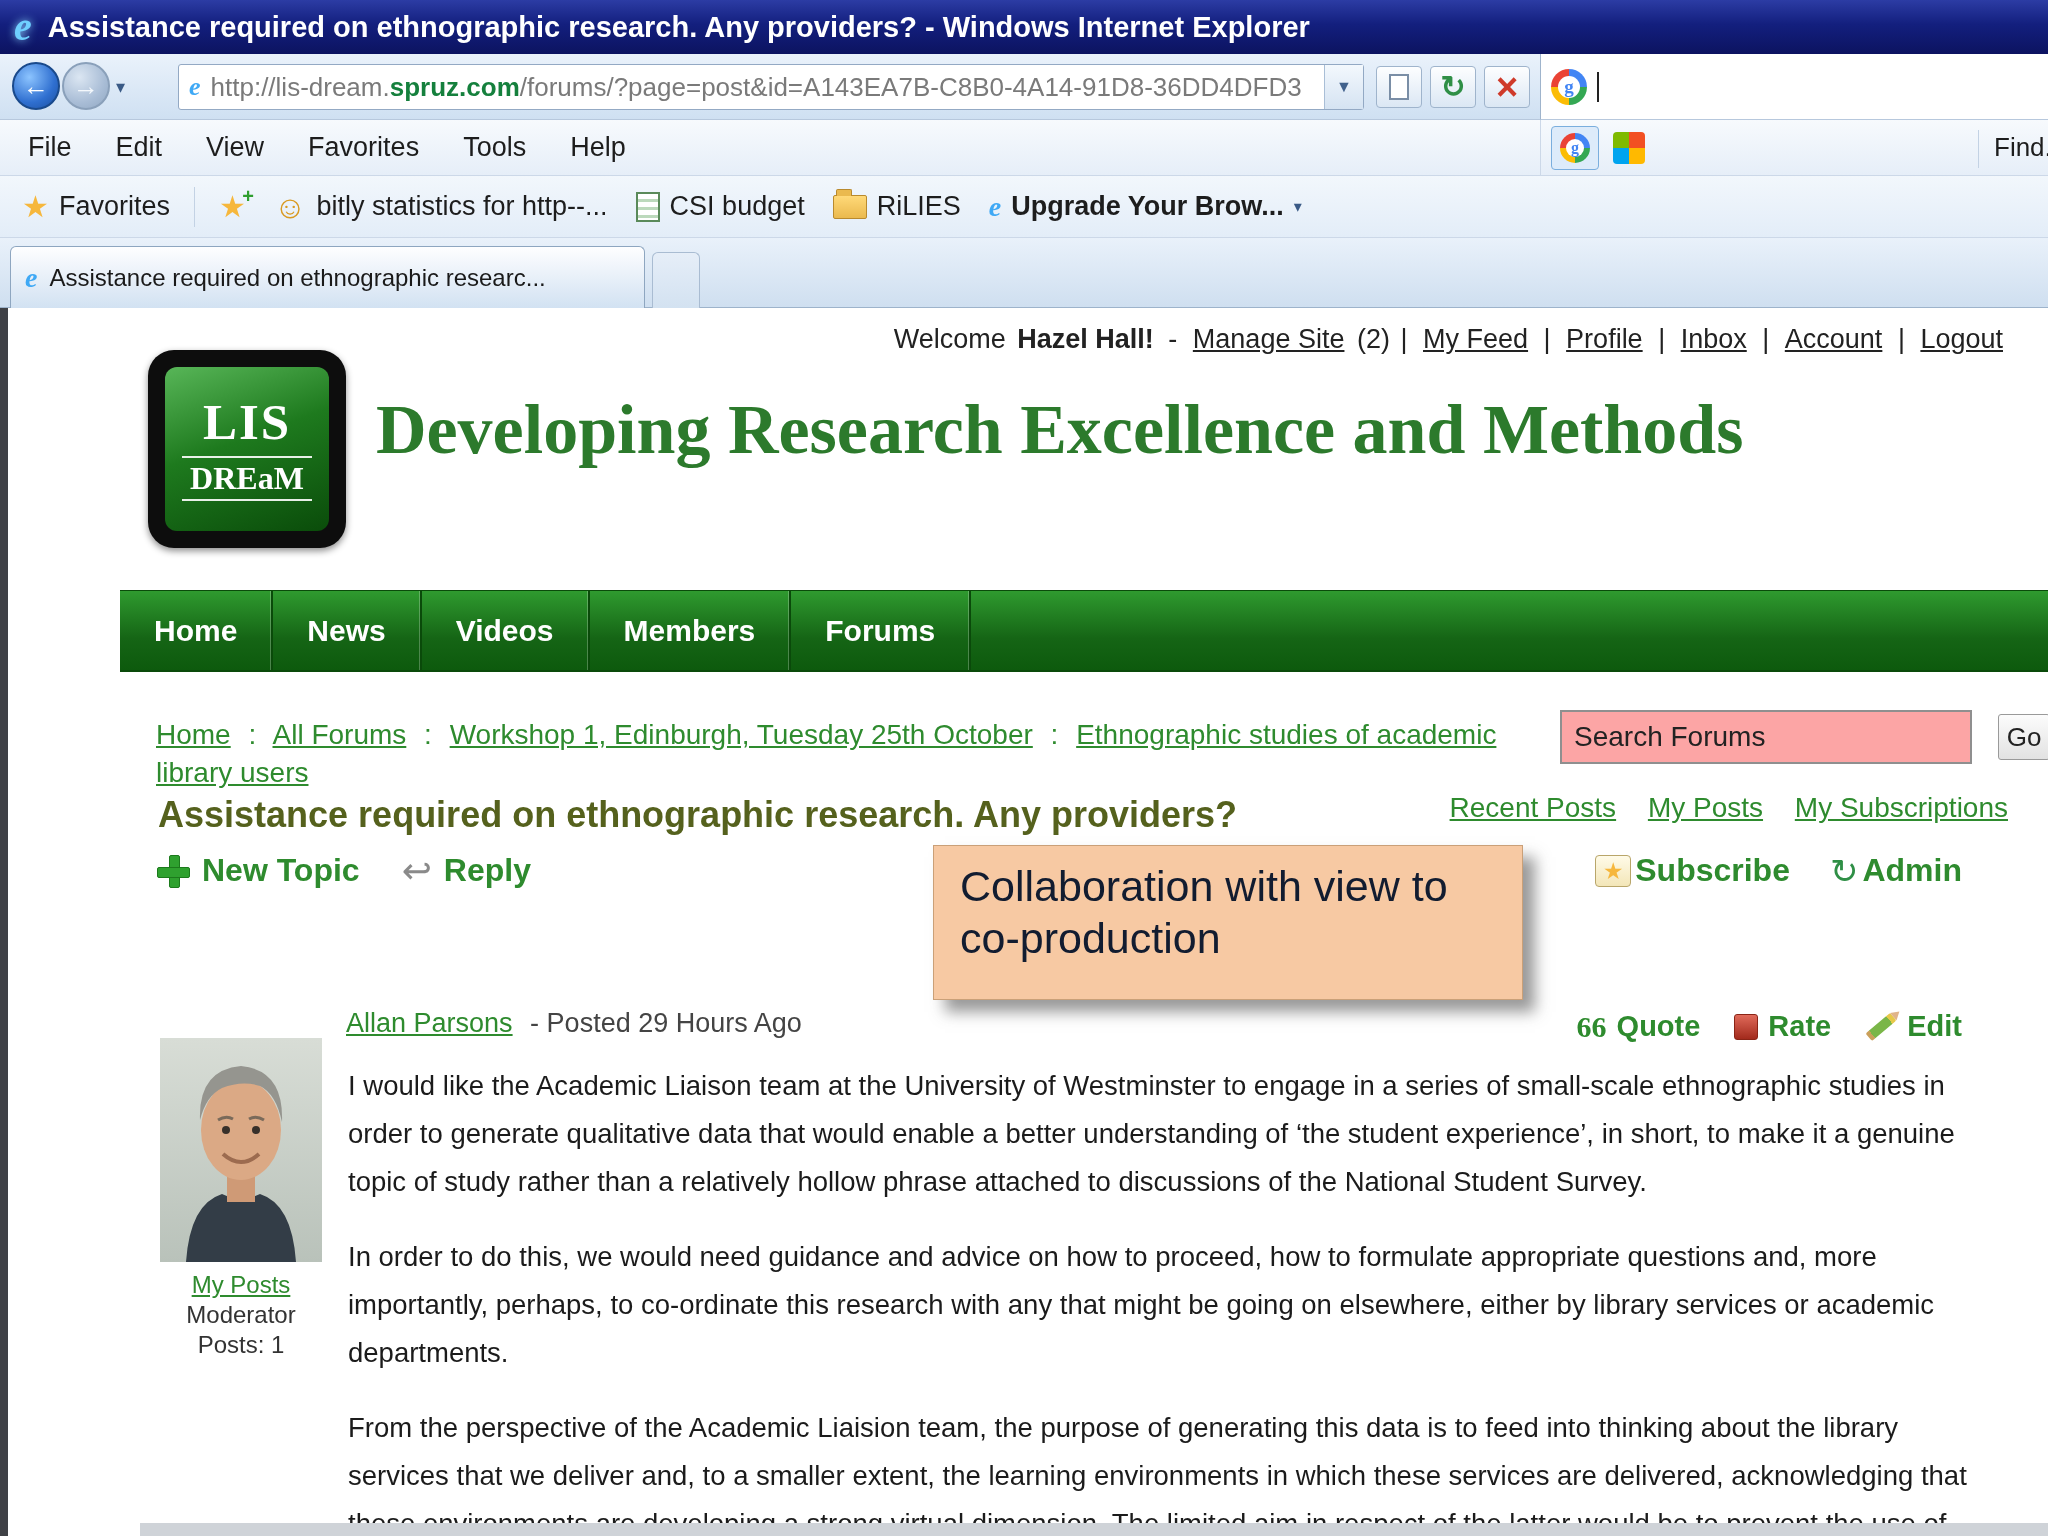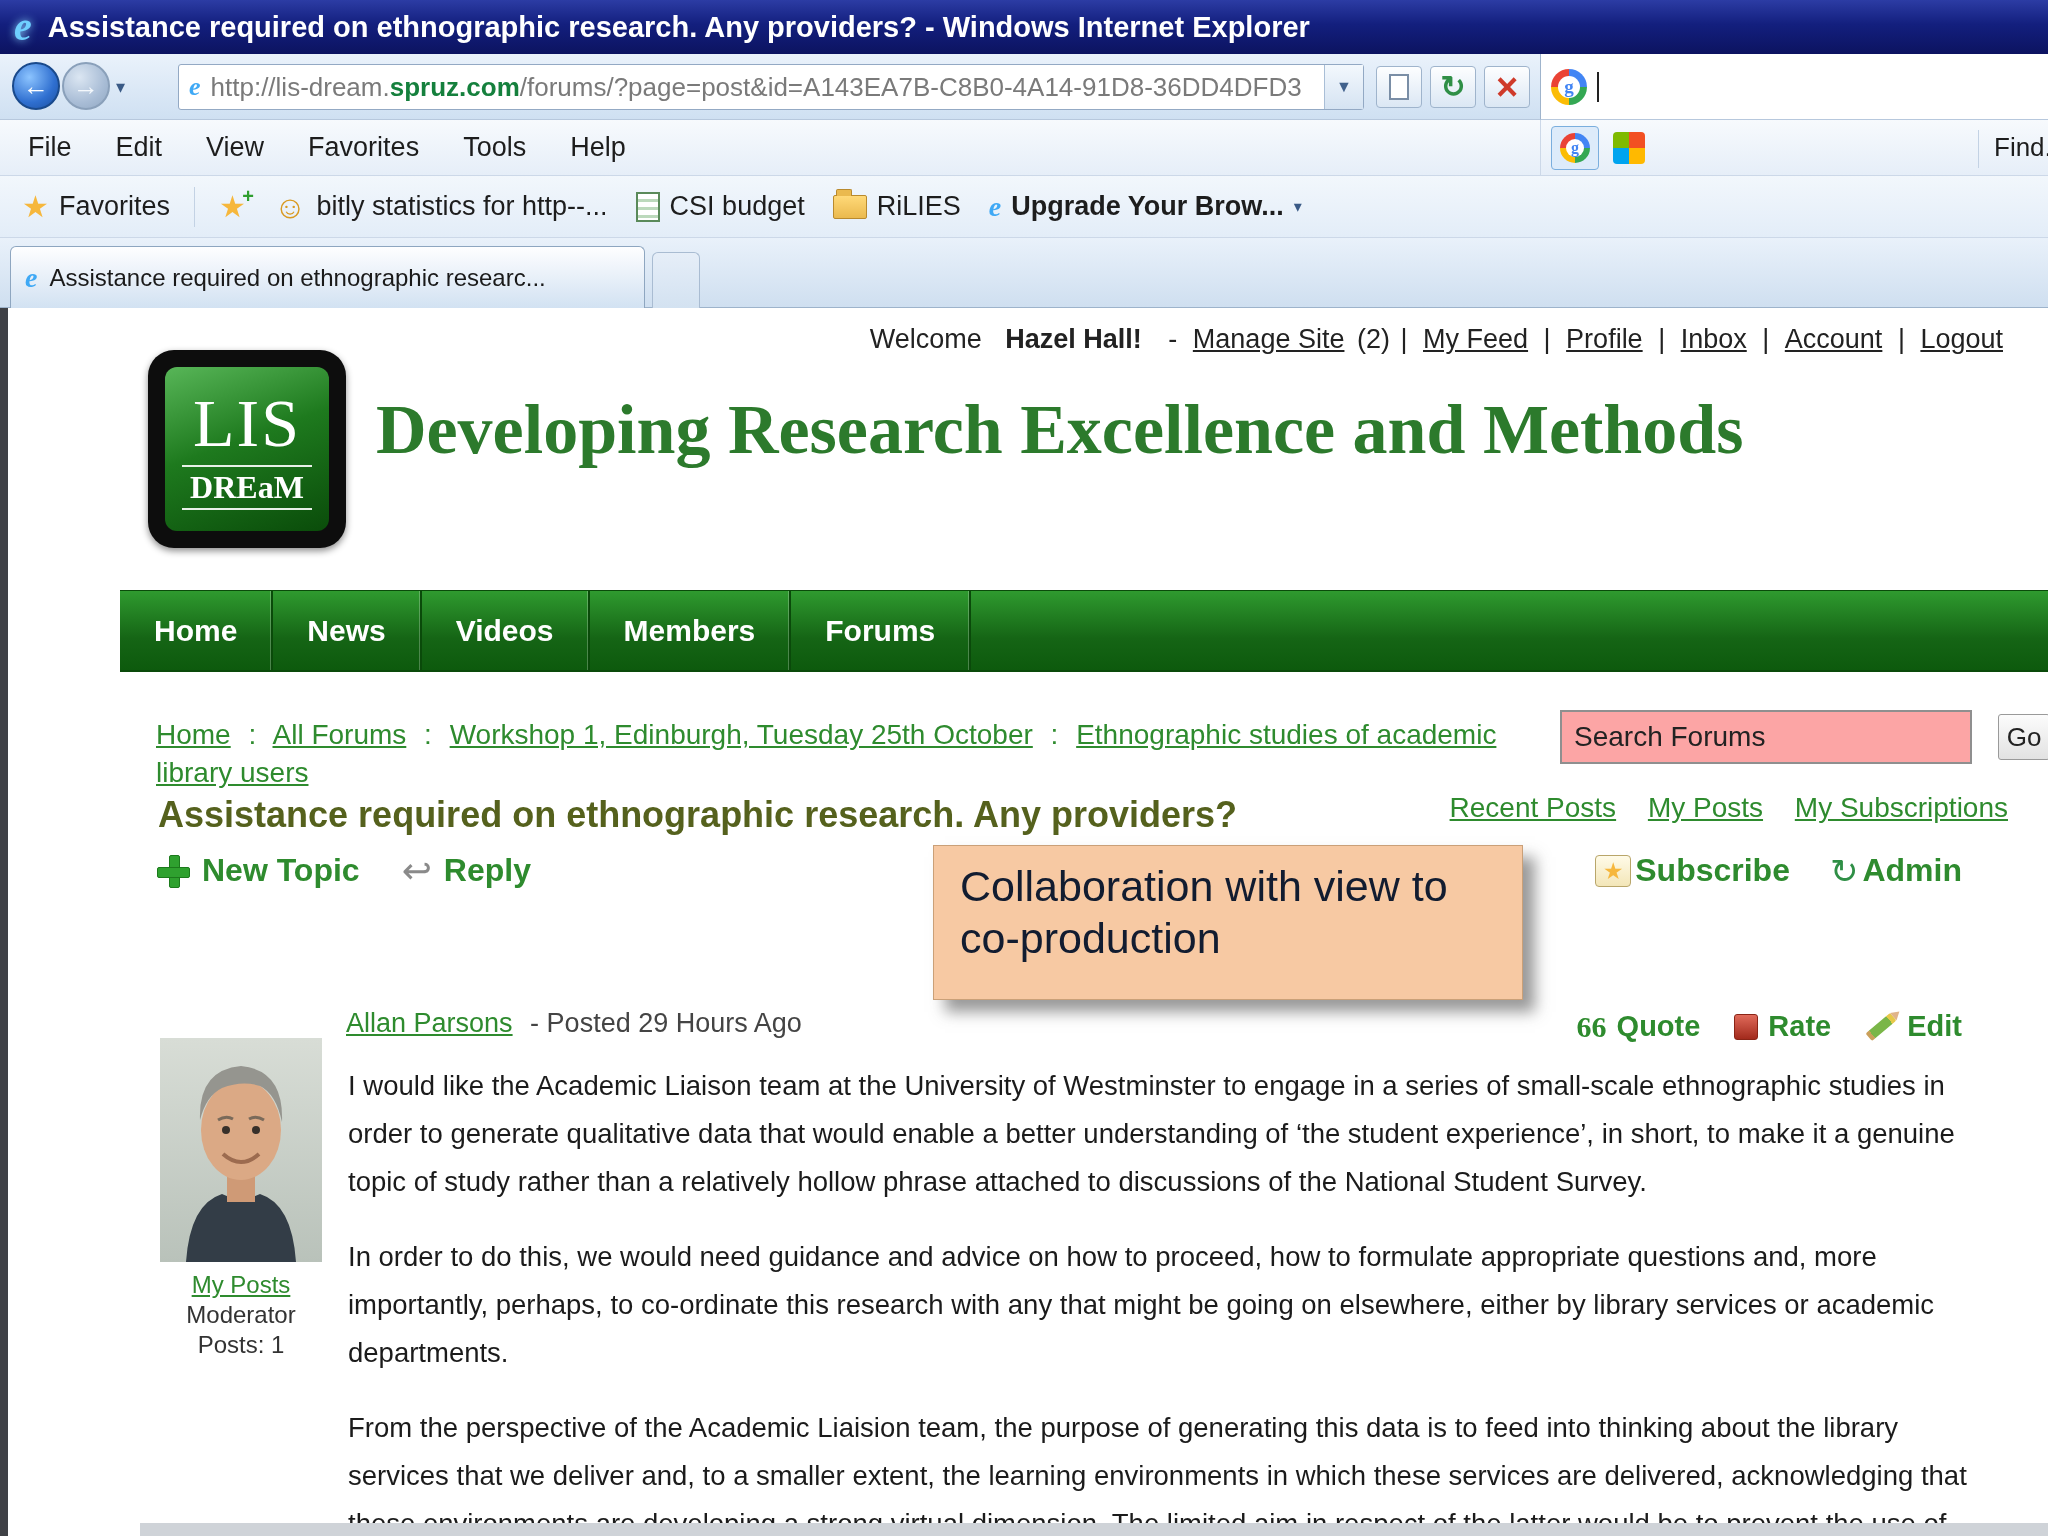--- a/index.html
+++ b/index.html
@@ -111,30 +111,30 @@
   .printer-icon::before{content:"";position:absolute;left:7px;top:-9px;width:20px;height:10px;background:#f4f6f8;border:1px solid #9aa7b3;}
   .cmd-text{font-size:26px;color:#1d1d1d;display:flex;align-items:center;gap:8px;}
 
   
   .win-edge-left{position:absolute;left:0;top:308px;width:8px;height:1228px;background:#3f4146;}
   .viewport{position:absolute;left:8px;top:308px;width:2040px;height:1228px;background:#fff;overflow:hidden;}
 
   
   .welcome{position:absolute;top:16px;right:40px;font-size:27px;color:#222;white-space:nowrap;}
   .welcome a{color:#222;text-decoration:underline;margin:0 5px;}
-  .welcome b{margin:0 16px;text-align:center;}
+  .welcome b{margin:0 4px;text-align:center;}
   .wsep{margin:0 3px;}
 
   .site-logo{position:absolute;left:140px;top:42px;width:198px;height:198px;background:#0d0d0d;border-radius:26px;
     box-shadow:0 3px 7px rgba(0,0,0,.45);display:flex;align-items:center;justify-content:center;}
   .logo-inner{width:164px;height:164px;border-radius:12px;
     background:linear-gradient(160deg,#58b658 0%,#1e7a1e 45%,#0a4c0a 100%);
     display:flex;flex-direction:column;align-items:center;justify-content:center;color:#fff;
     font-family:"Liberation Serif",serif;}
-  .logo-top{font-size:68px;font-weight:normal;line-height:1;letter-spacing:2px;}
+  .logo-top{font-size:51px;font-weight:bold;line-height:1;letter-spacing:2px;}
   .logo-bottom{font-size:32px;font-weight:bold;margin-top:8px;padding:2px 8px;
     border-top:2px solid rgba(255,255,255,.9);border-bottom:2px solid rgba(255,255,255,.9);}
 
   .site-title{position:absolute;left:368px;top:82px;font-family:"Liberation Serif",serif;
     font-size:70px;font-weight:bold;color:#2c7a2c;white-space:nowrap;}
 
   .main-nav{position:absolute;left:112px;top:282px;right:0;height:82px;
     background:linear-gradient(#2f9a2f,#156515 60%,#0d5a0d);display:flex;align-items:stretch;
     border-top:1px solid #0a4a0a;border-bottom:2px solid #0a4a0a;box-sizing:border-box;}
   .nav-item{display:flex;align-items:center;padding:0 34px;color:#fff;font-size:30px;font-weight:bold;

